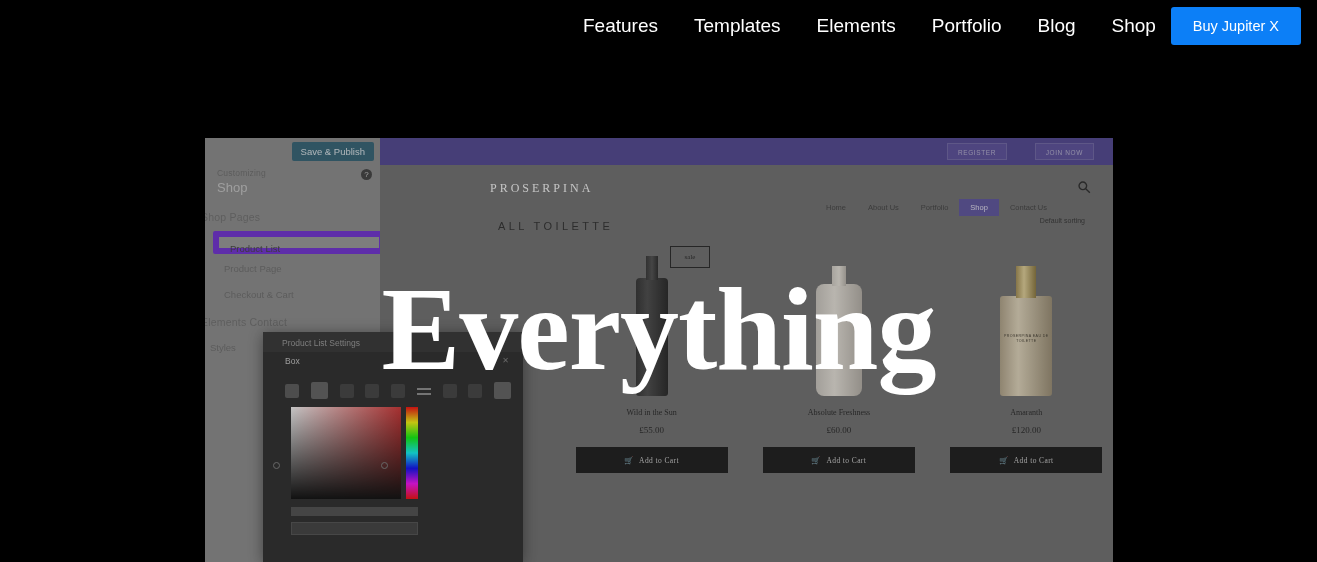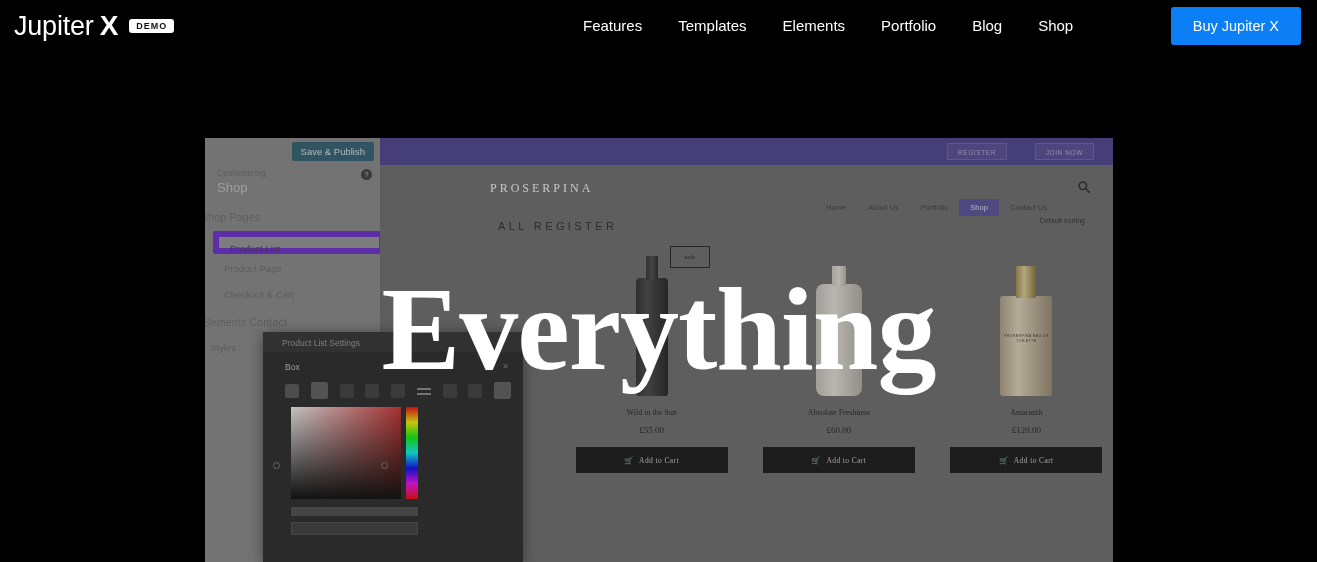--- a/index.html
+++ b/index.html
@@ -25,21 +25,21 @@
     color: #fff; font-size: 28px; font-weight: 700; margin-left: 6px;
   }
   .demo-badge {
     margin-left: 11px; background: #fff; color: #111;
     font-size: 9px; font-weight: 700; letter-spacing: 1px;
     padding: 3px 7px 2px 7px; border-radius: 3px; line-height: 1;
   }
   .nav { position: absolute; left: 565px; top: 0; height: 52px;
          display: flex; align-items: center; gap: 0; }
   .nav a {
-    color: #fff; font-size: 15px; text-decoration: none;
+    color: #fff; font-size: 19px; text-decoration: none;
     padding: 0 18px; line-height: 52px; white-space: nowrap;
   }
   .buy-btn {
     position: absolute; right: 16px; top: 7px;
     background: #0c7ff7; color: #fff; font-size: 14.5px;
     padding: 0 22px; height: 38px; line-height: 38px;
     border: none; border-radius: 3px; cursor: pointer; white-space: nowrap;
   }
 
   
@@ -89,21 +89,21 @@
 
   
   .cz-panel {
     position: absolute; left: 58px; top: 194px; width: 260px; height: 230px;
     background: #232323; box-shadow: 0 2px 14px rgba(0,0,0,.5);
   }
   .cz-panel-head {
     height: 20px; background: #2d2d2d; color: #9a9a9a;
     font-size: 8.5px; padding: 6px 0 0 19px;
   }
-  .cz-tabrow { position: relative; height: 22px; margin-top: 6px; }
+  .cz-tabrow { position: relative; height: 22px; }
   .cz-tab { position: absolute; left: 22px; top: 4px; font-size: 8.5px; color: #c6c6c6; cursor: pointer; }
   .cz-tab-icons { position: absolute; right: 14px; top: 4px; display: flex; gap: 9px; }
   .cz-tab-icons span { font-size: 8px; color: #7a7a7a; cursor: pointer; }
   .cz-toolrow {
     position: absolute; left: 22px; top: 50px; width: 226px;
     display: flex; align-items: center; justify-content: space-between;
   }
   .tool { width: 14px; height: 14px; background: #555; border-radius: 2px; }
   .tool.sq { background: #5d5d5d; width: 17px; height: 17px; }
   .tool.dim { background: #3c3c3c; }
@@ -244,25 +244,20 @@
     pointer-events: none;
   }
   .headline .l2 { display: block; }
 </style>
 </head>
 <body>
 
 <div class="page">
 
   <div class="topbar">
-    <div class="brand">
-      <span class="brand-jupiter">Jupiter</span>
-      <span class="brand-x">X</span>
-      <span class="demo-badge">DEMO</span>
-    </div>
 
     <div class="nav">
       <a href="#">Features</a>
       <a href="#">Templates</a>
       <a href="#">Elements</a>
       <a href="#">Portfolio</a>
       <a href="#">Blog</a>
       <a href="#">Shop</a>
     </div>
 
@@ -314,21 +309,21 @@
           <a href="#">Contact Us</a>
         </div>
         <div class="search-icon">
           <svg viewBox="0 0 24 24" width="14" height="14" fill="none" stroke="#222" stroke-width="2.4">
             <circle cx="10" cy="10" r="6.5"></circle>
               <line x1="15" y1="15" x2="22" y2="22"></line>
           </svg>
         </div>
       </div>
 
-      <div class="all-products">ALL REGISTER</div>
+      <div class="all-products">ALL TOILETTE</div>
       <div class="sorting">Default sorting</div>
       <div class="sale-badge">sale</div>
 
       <div class="products">
         <div class="prow">
 
           <div class="pcard">
             <div class="pimg">
                 <div class="bottle-dark"></div>
               </div>

